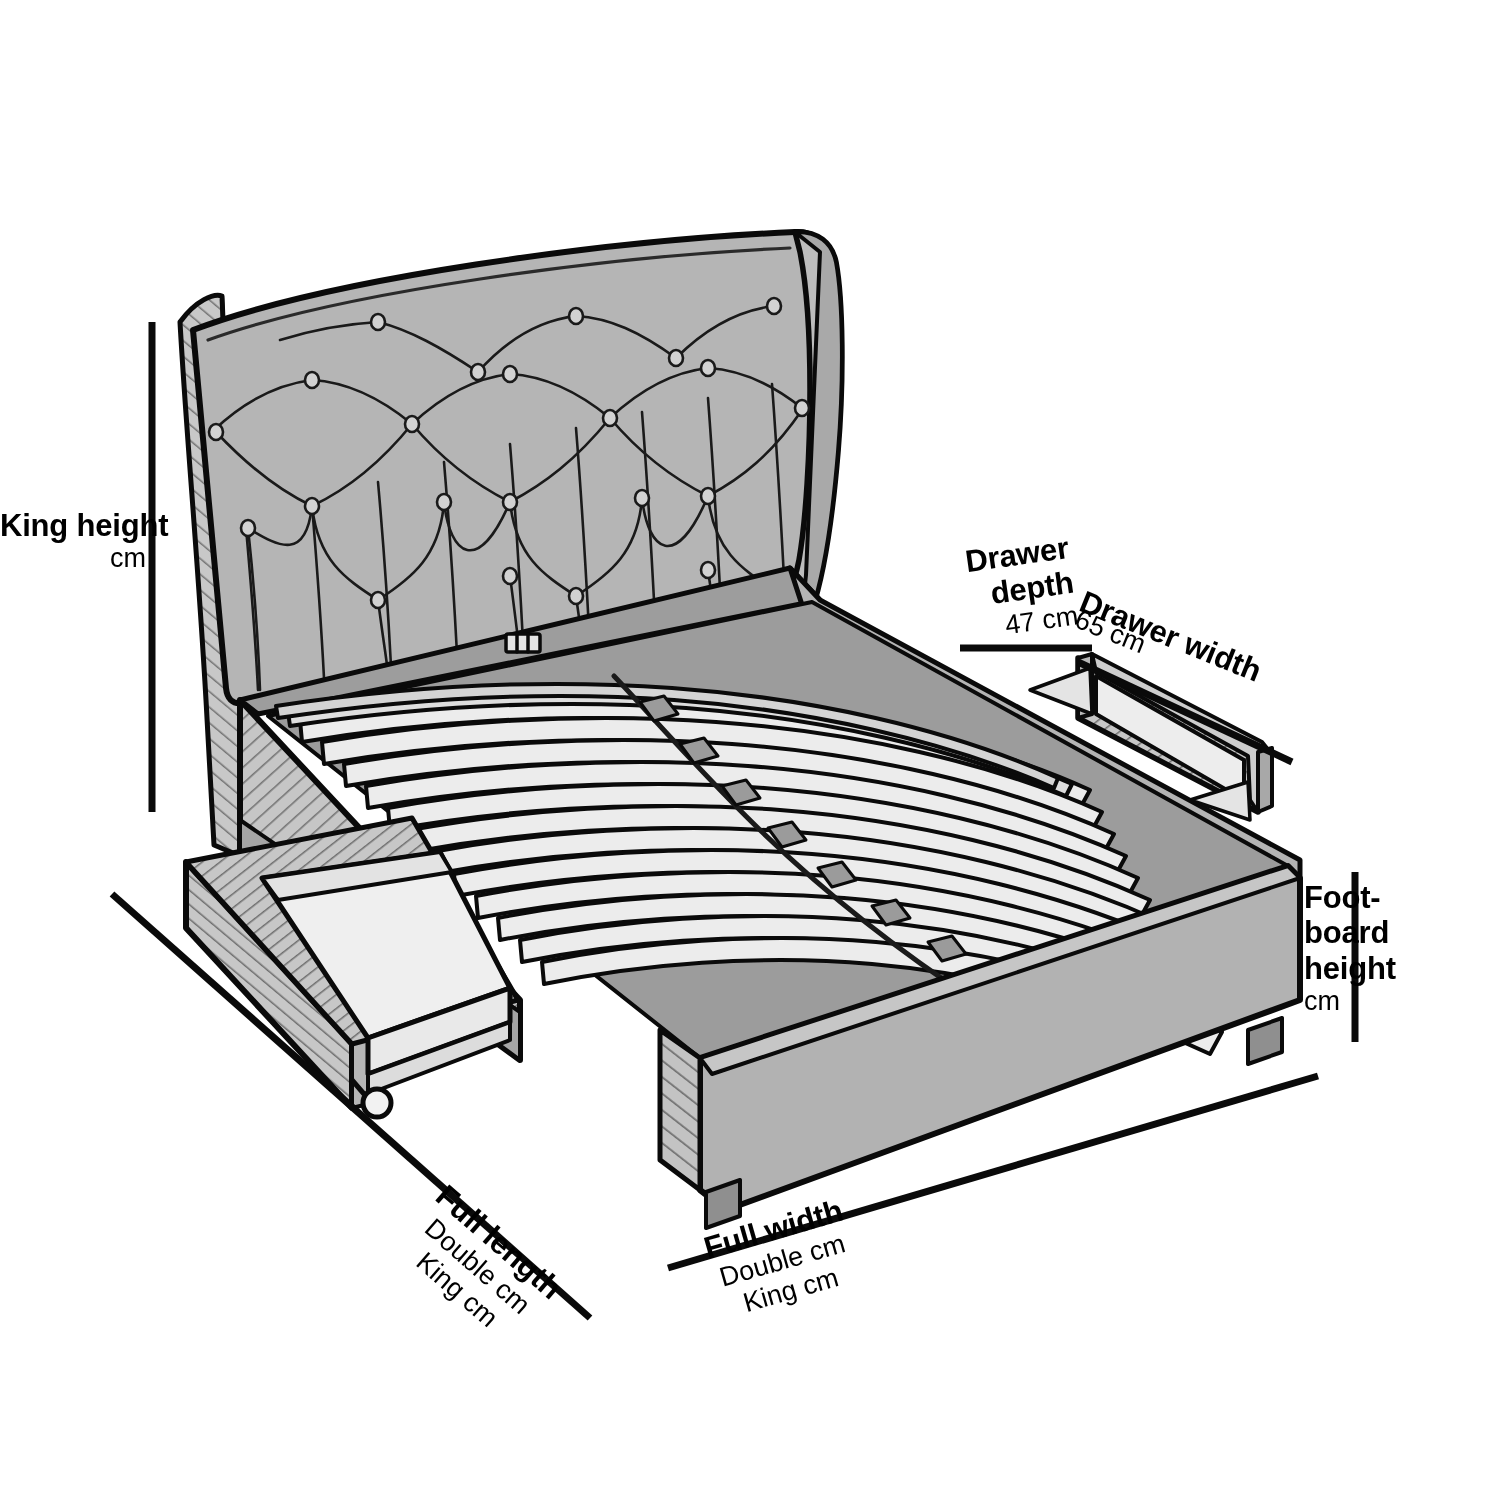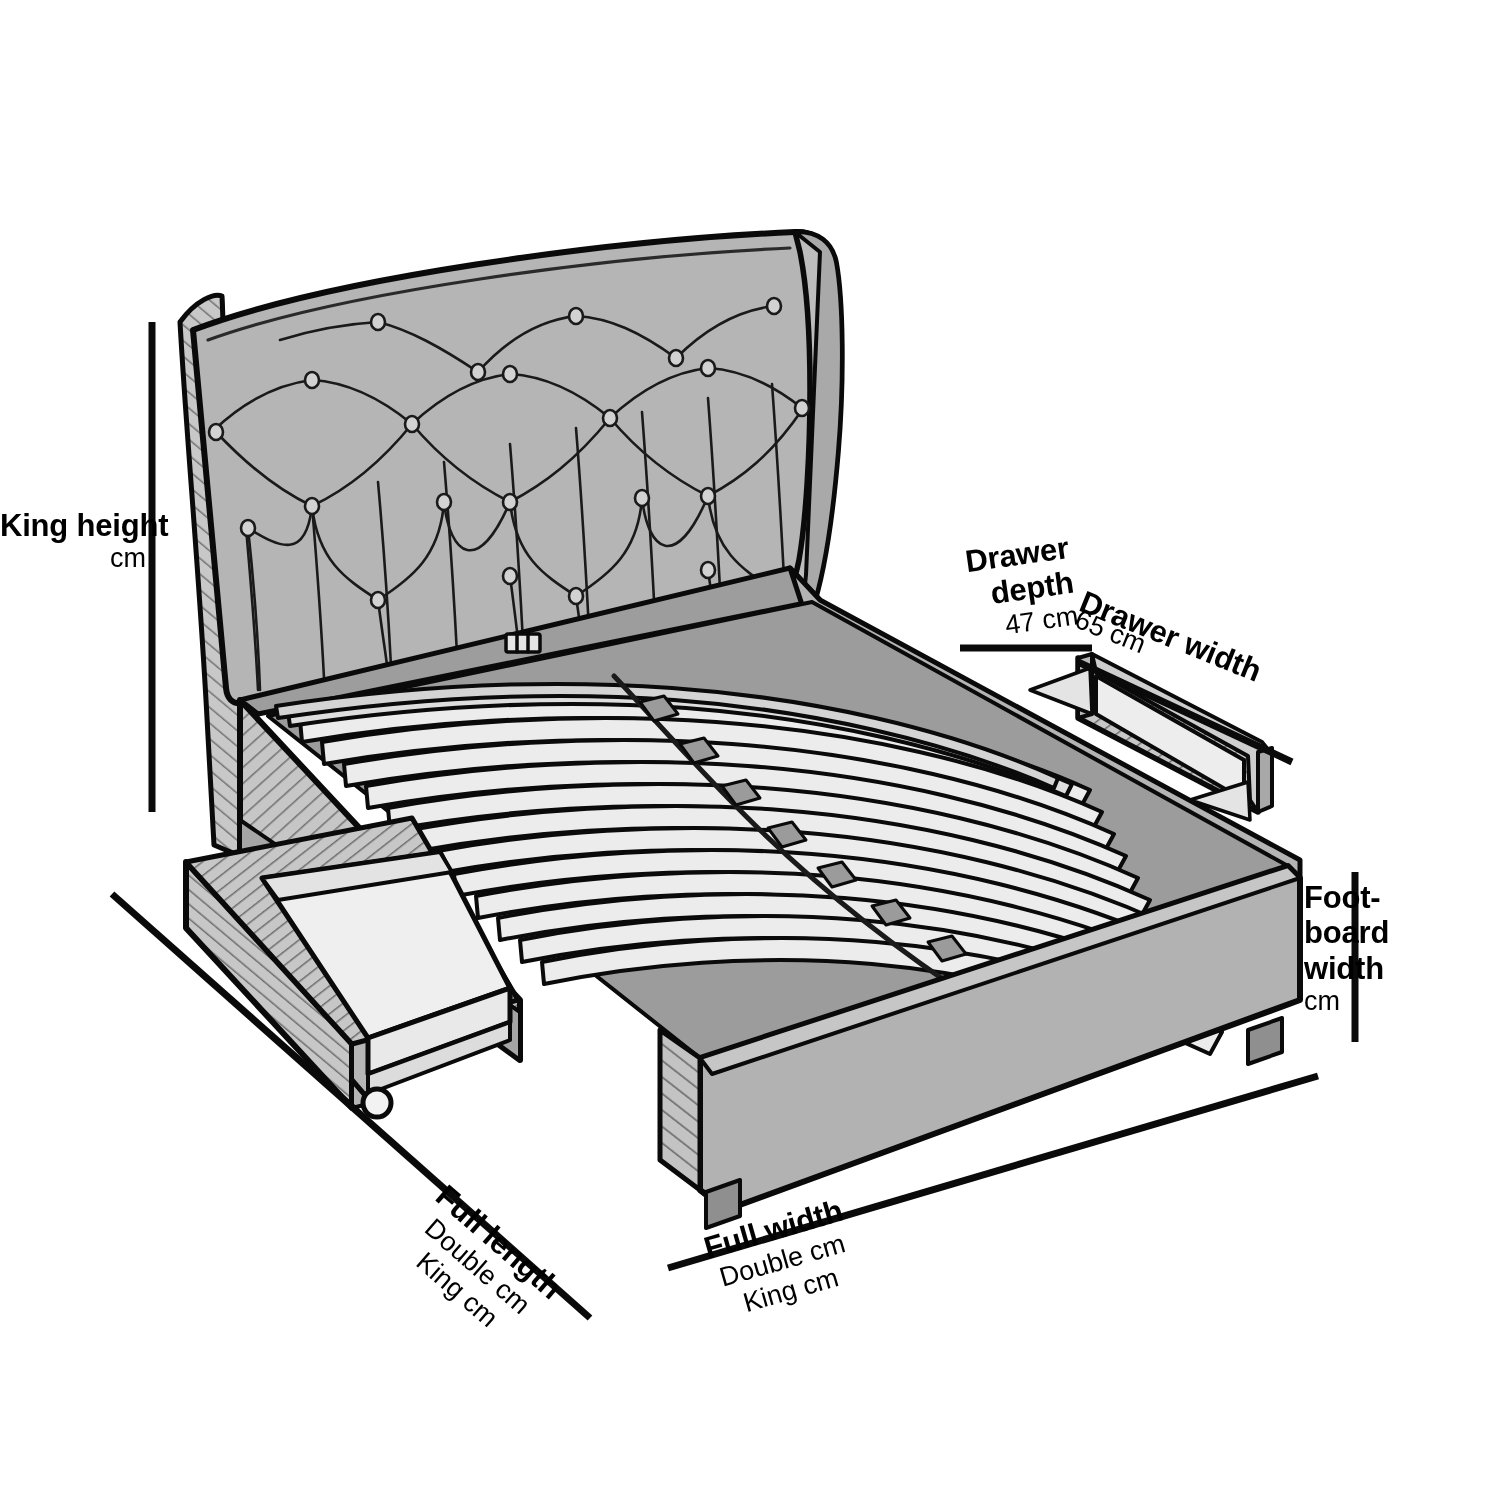--- a/index.html
+++ b/index.html
@@ -310,21 +310,21 @@
   <div class="lbl" style="left:1088px; top:584px; transform:rotate(22deg); transform-origin:0 0;">
     <span class="t1">Drawer width</span>
   </div>
   <div class="lbl" style="left:1082px; top:604px; transform:rotate(22deg); transform-origin:0 0;">
     <span class="t2">65 cm</span>
   </div>
 
   <div class="lbl" style="left:1304px; top:880px;">
     <span class="t1">Foot-</span>
     <span class="t1">board</span>
-    <span class="t1">width</span>
+    <span class="t1">height</span>
     <span class="t2">cm</span>
   </div>
 
   <div class="lbl center-al" style="left:452px; top:1178px; transform:rotate(41deg); transform-origin:0 0;">
     <span class="t1">Full length</span>
     <span class="t2">Double  cm</span>
     <span class="t2">King  cm</span>
   </div>
 
   <div class="lbl center-al" style="left:700px; top:1232px; transform:rotate(-16deg); transform-origin:0 0;">

